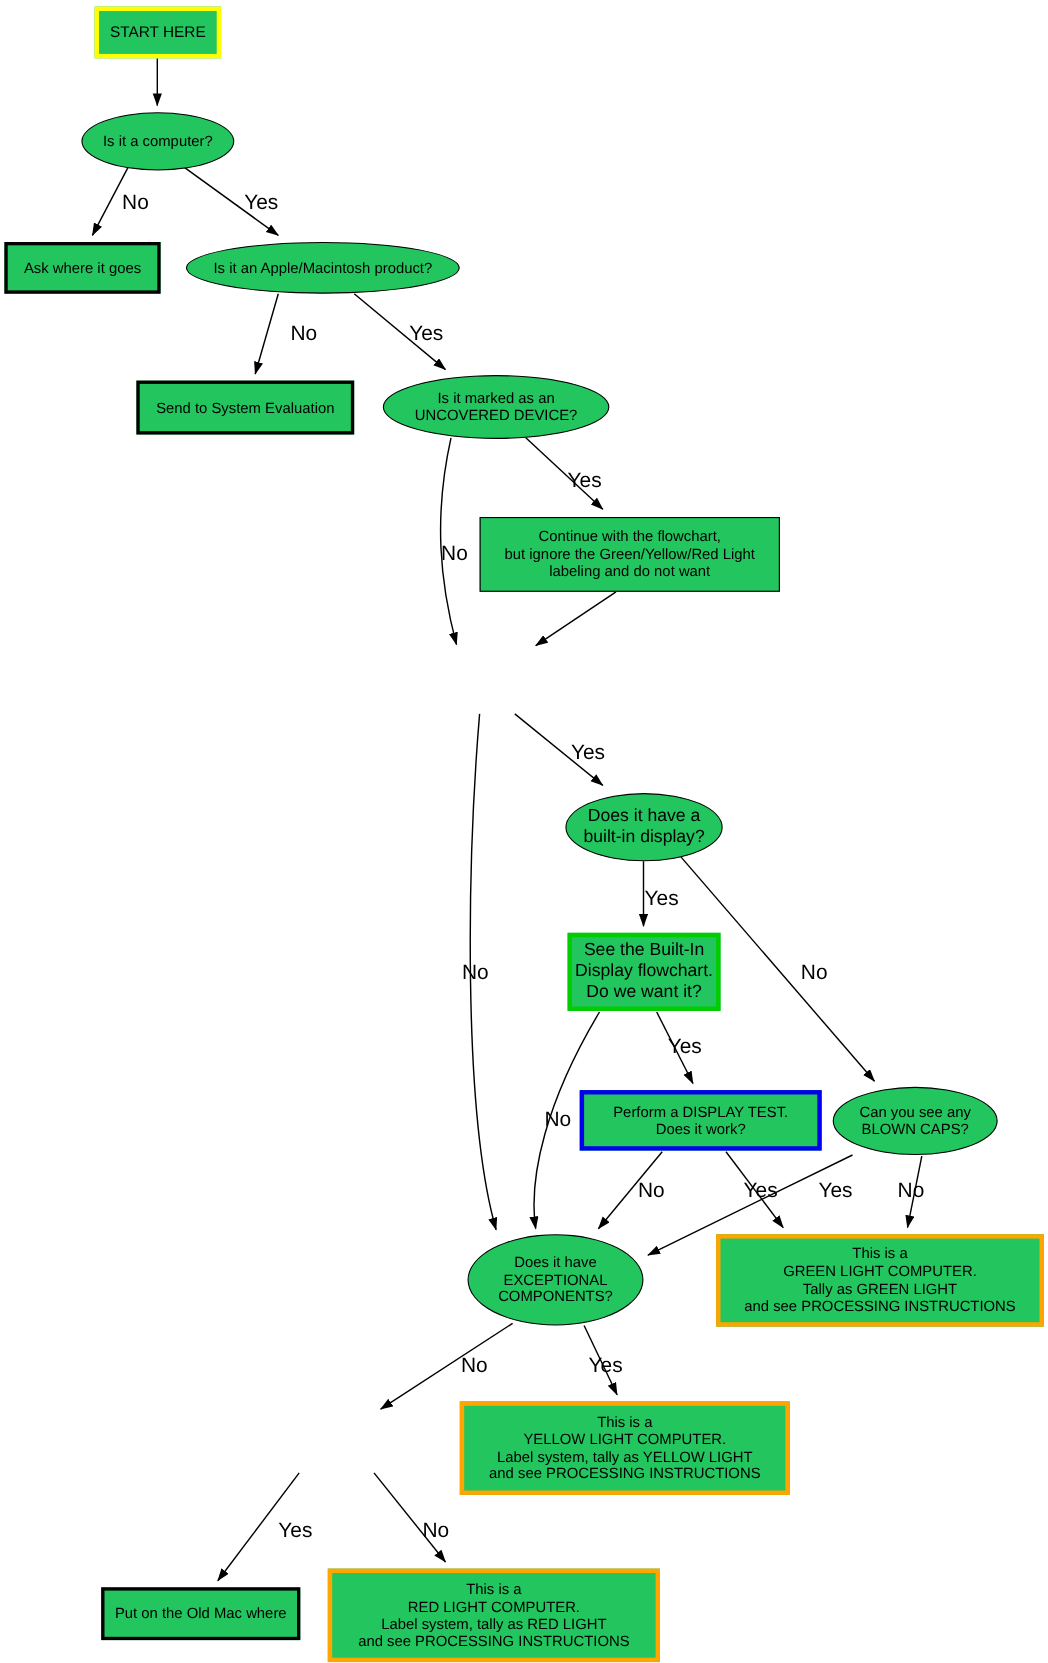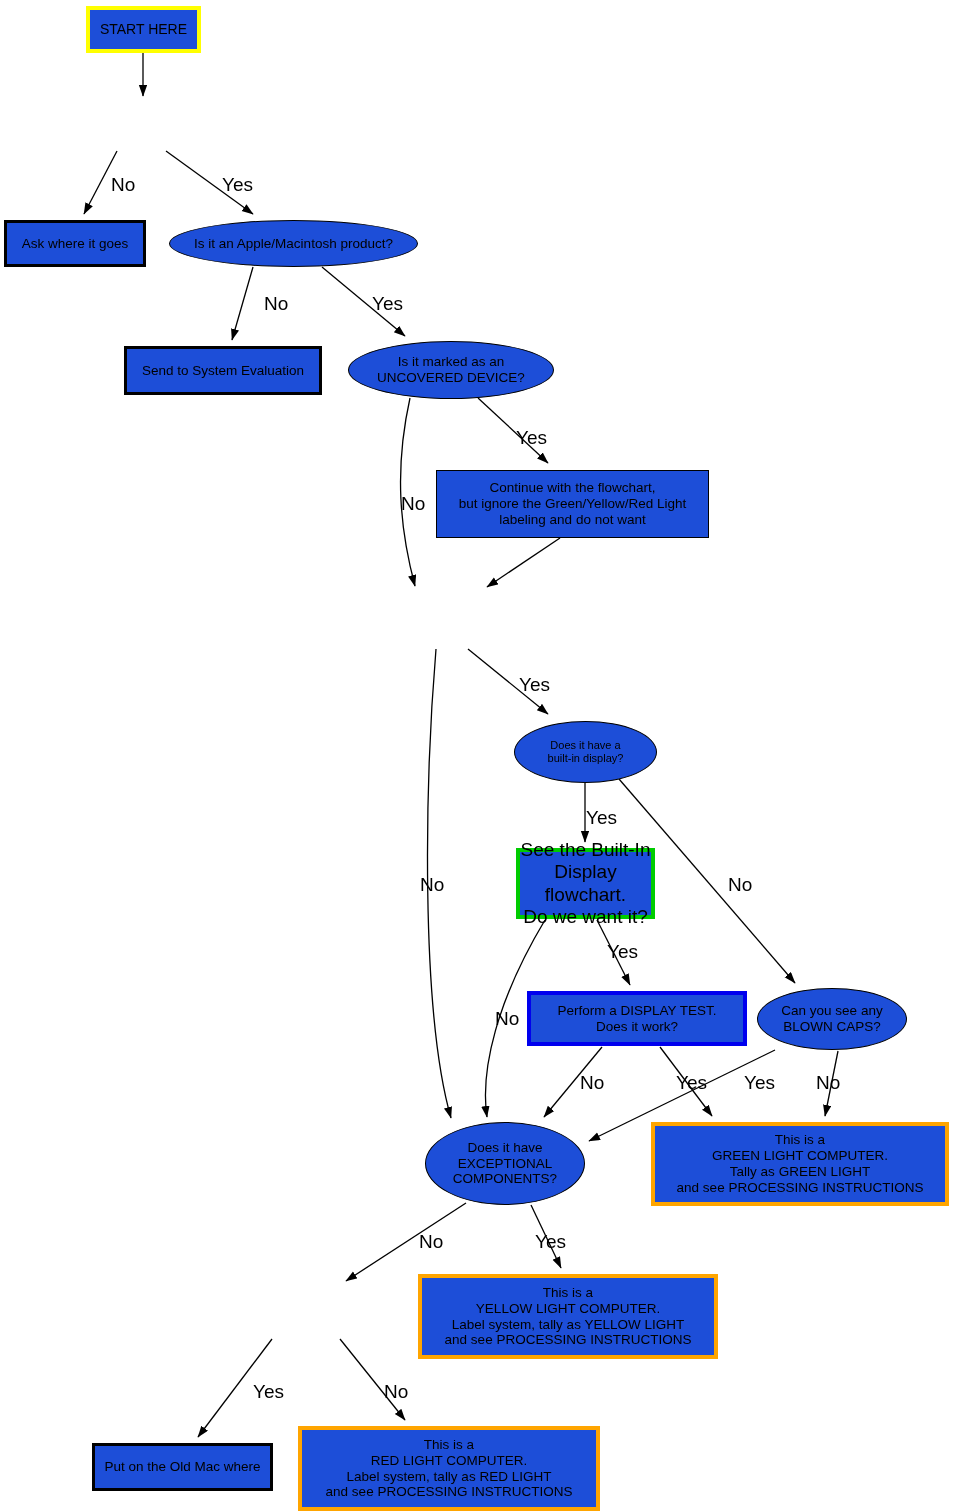--- a/index.html
+++ b/index.html
@@ -27,21 +27,21 @@
     pointer-events: none;
   }
   .node {
     position: absolute;
     box-sizing: border-box;
     display: flex;
     align-items: center;
     justify-content: center;
     text-align: center;
     line-height: 1.18;
-    background: #1d4ed8;
+    background: #22c55e;
     z-index: 2;
   }
   .node .txt {
     white-space: pre-line;
     display: block;
   }
   .box {
     border-style: solid;
   }
   .ellipse {
@@ -122,20 +122,23 @@
       <path d="M272,1339 L198,1437"></path>
 
       <path d="M340,1339 L405,1420"></path>
     </g>
   </svg>
 
   <div class="node box b-yellow" style="left:86px; top:6px; width:115px; height:47px; font-size:14px;">
     <span class="txt">START HERE</span>
   </div>
 
+  <div class="node ellipse e-thin" style="left:74px; top:102px; width:139px; height:53px; font-size:13.5px;">
+    <span class="txt">Is it a computer?</span>
+  </div>
 
   <div class="node box b-black" style="left:4px; top:220px; width:142px; height:47px; font-size:13.5px;">
     <span class="txt">Ask where it goes</span>
   </div>
 
   <div class="node ellipse e-thin" style="left:169px; top:220px; width:249px; height:47px; font-size:13.5px;">
     <span class="txt">Is it an Apple/Macintosh product?</span>
   </div>
 
   <div class="node box b-black" style="left:124px; top:346px; width:198px; height:49px; font-size:13.5px;">
@@ -147,26 +150,26 @@
 UNCOVERED DEVICE?</span>
   </div>
 
   <div class="node box b-thin" style="left:436px; top:470px; width:273px; height:68px; font-size:13.5px;">
     <span class="txt">Continue with the flowchart,
 but ignore the Green/Yellow/Red Light
 labeling and do not want</span>
   </div>
 
 
-  <div class="node ellipse e-thin" style="left:514px; top:721px; width:143px; height:62px; font-size:11px;">
+  <div class="node ellipse e-thin" style="left:514px; top:721px; width:143px; height:62px; font-size:16px;">
     <span class="txt">Does it have a
 built-in display?</span>
   </div>
 
-  <div class="node box b-green" style="left:516px; top:848px; width:139px; height:71px; font-size:19px;">
+  <div class="node box b-green" style="left:516px; top:848px; width:139px; height:71px; font-size:16px;">
     <span class="txt">See the Built-In
 Display flowchart.
 Do we want it?</span>
   </div>
 
   <div class="node box b-blue" style="left:527px; top:991px; width:220px; height:55px; font-size:13.5px;">
     <span class="txt">Perform a DISPLAY TEST.
 Does it work?</span>
   </div>
 

